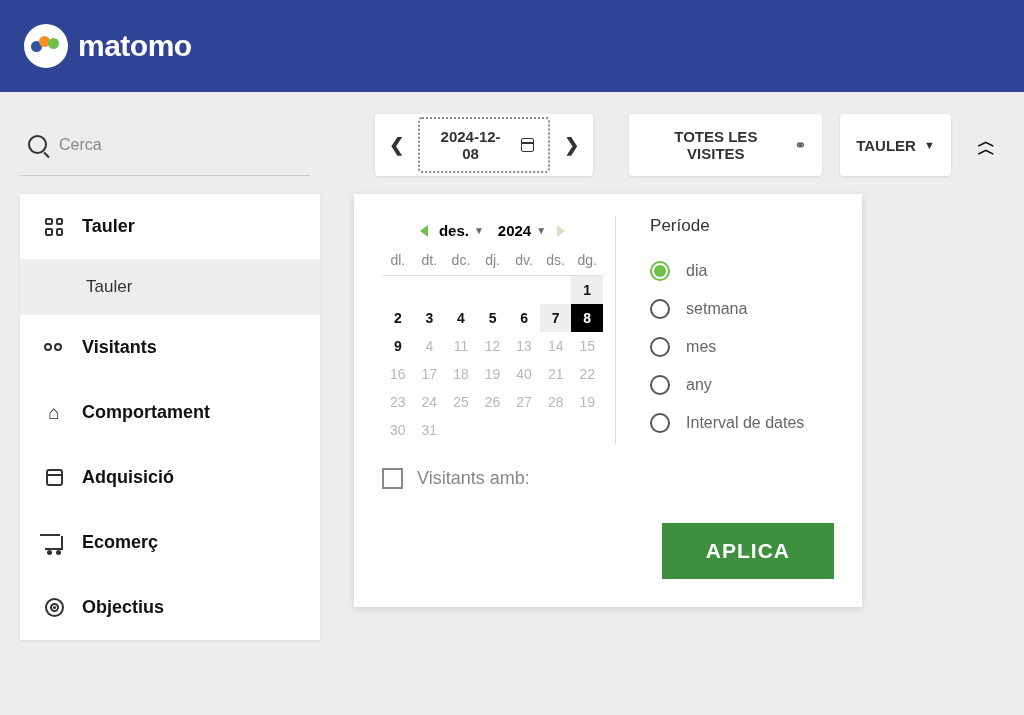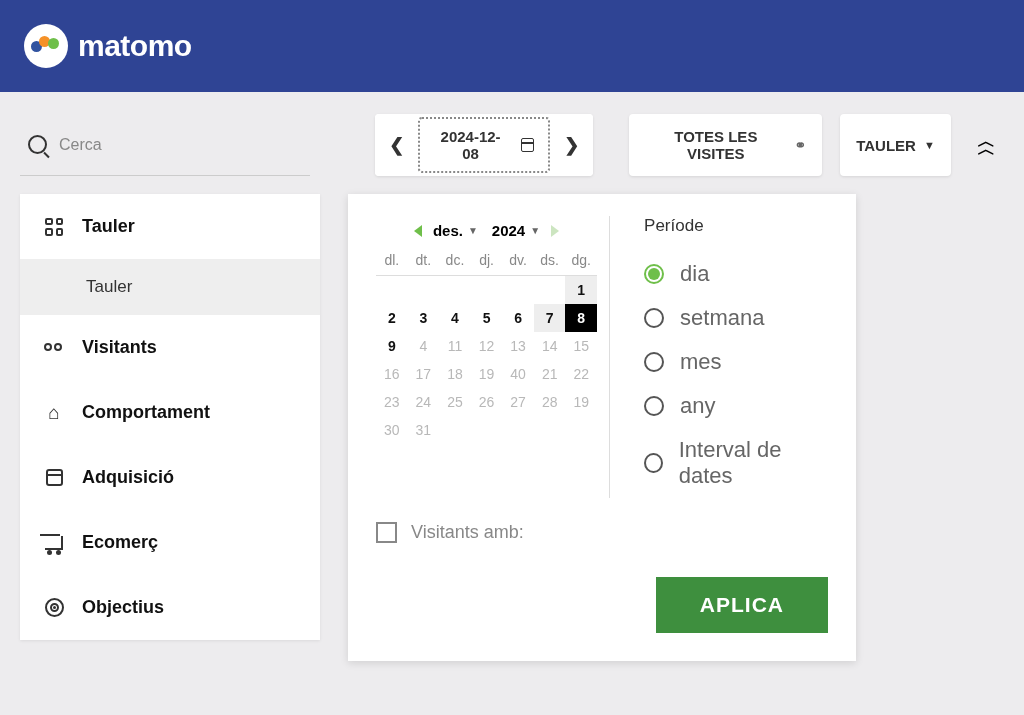--- a/index.html
+++ b/index.html
@@ -40,21 +40,21 @@
 .icon-bell { font-size:19px;}
 .icon-win { width:17px;height:17px;border:2px solid #333;border-radius:3px;position:relative;}
 .icon-win::after{content:'';position:absolute;top:3px;left:0;right:0;height:2px;background:#333;}
 .icon-cart{width:18px;height:14px;border:2px solid #333;border-top:none;border-left:none;position:relative;}
 .icon-cart::before{content:'';position:absolute;top:-2px;left:-5px;width:20px;height:2px;background:#333;}
 .icon-cart::after{content:'';position:absolute;bottom:-7px;left:2px;width:5px;height:5px;background:#333;border-radius:50%;box-shadow: 9px 0 0 #333;}
 .icon-target{width:19px;height:19px;border:2px solid #333;border-radius:50%;display:flex;align-items:center;justify-content:center;}
 .icon-target span{width:9px;height:9px;border:2px solid #333;border-radius:50%;display:flex;align-items:center;justify-content:center;}
 .icon-target span::after{content:'';width:3px;height:3px;background:#333;border-radius:50%;}
 
-.panel { background: white; box-shadow: 0 2px 8px rgba(0,0,0,.12); padding: 22px 28px 28px 28px; width: 508px; position: relative; margin-left: 8px;}
+.panel { background: white; box-shadow: 0 2px 8px rgba(0,0,0,.12); padding: 22px 28px 28px 28px; width: 508px; position: relative; margin-left: 14px;}
 .panel-top { display: flex; gap: 30px; }
 .calendar { border-right: 1px solid #ddd; padding-right: 12px; }
 .cal-head { display: flex; align-items: center; justify-content: center; gap: 8px; padding: 6px 0; }
 .cal-arrow { width: 0; height: 0; border-top: 6px solid transparent; border-bottom: 6px solid transparent; cursor:pointer; }
 .cal-arrow.left { border-right: 8px solid #6fbf4a; }
 .cal-arrow.right { border-left: 8px solid #cce5c0; }
 .cal-sel { font-weight: 700; font-size: 15px; margin: 0 3px; display:flex; align-items:center; gap:5px;}
 .cal-sel .chev{font-size:10px;color:#666;}
 .cal-grid { border-collapse: collapse; font-size: 14px; }
 .cal-grid th { padding: 7px 6px; color: #888; font-weight: 400; border-bottom: 1px solid #ddd; }
@@ -62,21 +62,21 @@
 .cal-grid td.avail { color: #111; font-weight: 600; }
 .cal-grid td.hover { background: #eee; }
 .cal-grid td.sel { background: #000; color: white; font-weight: 700; }
 
 .period { padding-left: 4px; }
 .period-title { font-size: 17px; color: #333; margin-bottom: 16px; }
 .radio { display: flex; align-items: center; gap: 16px; padding: 9px 0; cursor:pointer; }
 .radio-dot { width: 20px; height: 20px; border: 2px solid #555; border-radius: 50%; display:flex; align-items:center; justify-content:center;}
 .radio.sel .radio-dot { border-color: #6fbf4a; }
 .radio.sel .radio-dot::after { content:''; width:12px;height:12px;background:#6fbf4a;border-radius:50%;}
-.radio-label { font-size: 22px; color: #666; }
+.radio-label { font-size: 16px; color: #666; }
 
 .compare { display: flex; align-items: center; gap: 14px; margin-top: 24px; cursor:pointer;}
 .checkbox { width: 21px; height: 21px; border: 2px solid #888; }
 .compare-label { font-size: 18px; color: #888; }
 
 .apply { float: right; margin-top: 34px; background: #3e8f3e; color: white; border: none; padding: 16px 44px; font-size: 21px; font-weight: 600; letter-spacing: 1px; cursor: pointer; }
 .cal-icon{width:14px;height:14px;border:1.5px solid #333;border-radius:2px;position:relative;display:inline-block;margin-left:6px;}
 .cal-icon::before{content:'';position:absolute;top:3px;left:0;right:0;height:1.5px;background:#333;}
 </style>
 </head>

